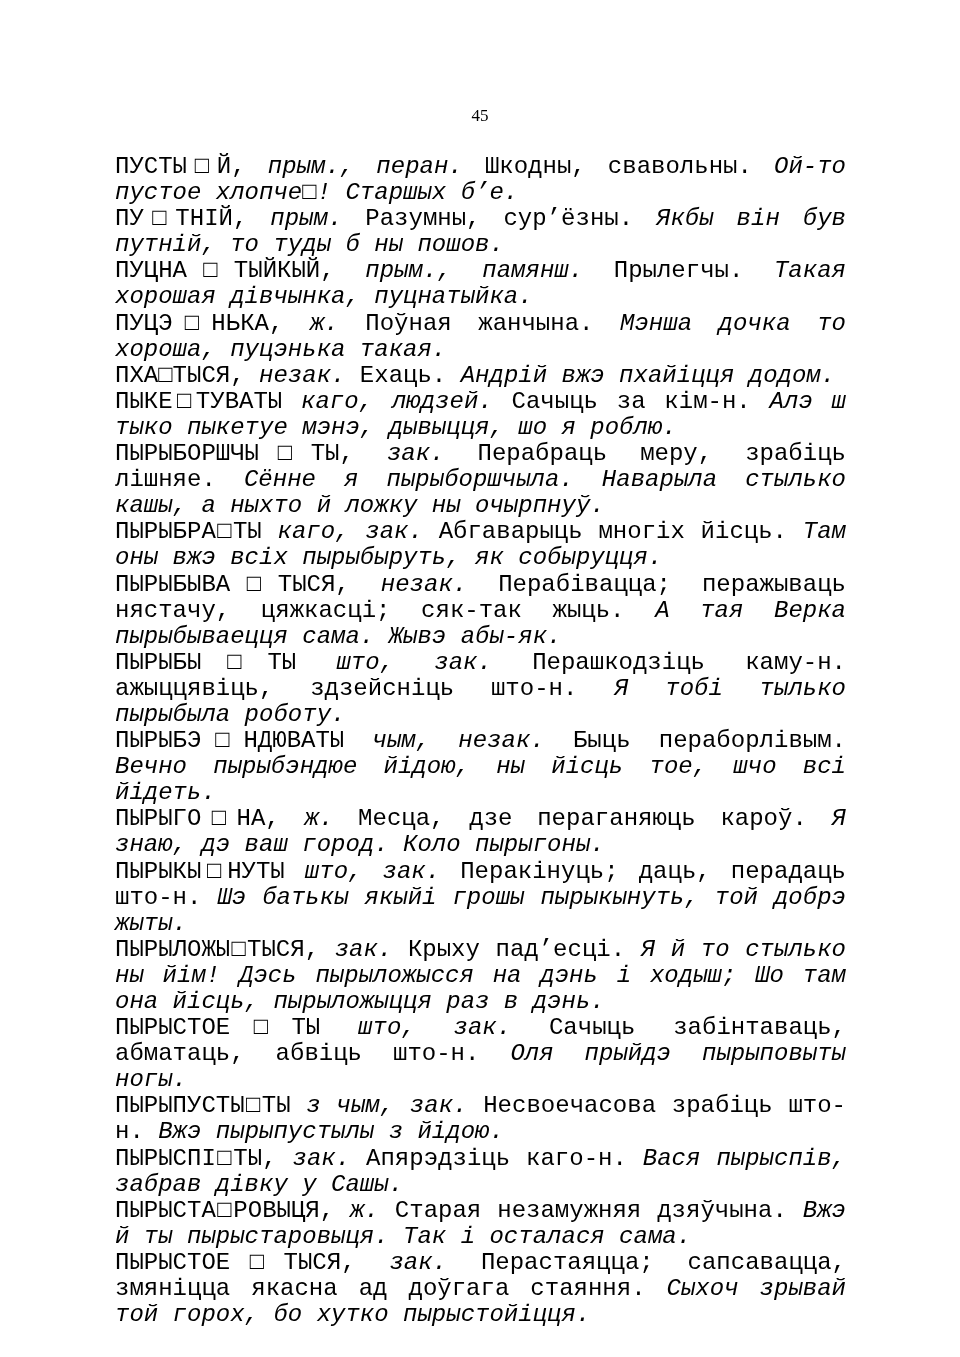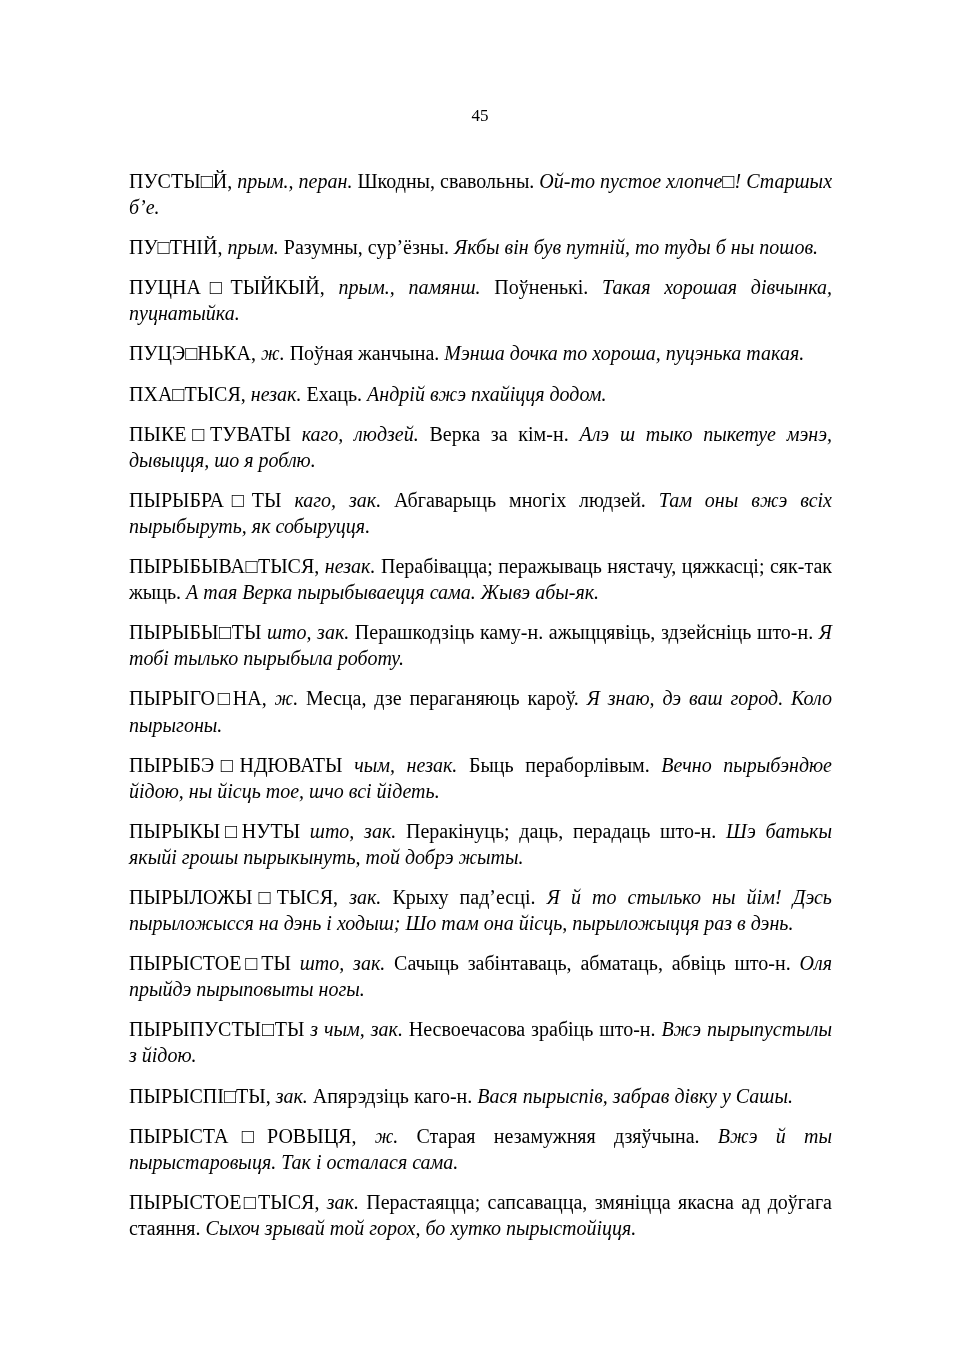--- a/index.html
+++ b/index.html
@@ -21,48 +21,50 @@
     text-align: center;
     font-size: 17px;
     line-height: 20px;
   }
   .content {
     position: absolute;
     top: 154px; left: 115px;
     width: 731px;
   }
   .entry {
-    margin: 14px; padding: 0;
-    font-size: 20px;
+    margin: 0; padding: 0;
+    font-size: 24px;
     line-height: 26.1px;
     text-align: justify;
     text-align-last: left;
+    font-family: Liberation Mono, monospace;
   }
   .seg-head { font-style: normal; }
   .seg-def  { font-style: normal; }
   .seg-gram { font-style: italic; }
   .seg-ex   { font-style: italic; }
 </style>
 </head>
 <body>
 
 <div class="page">
   <div class="page-number">45</div>
   <div class="content">
       <p class="entry"><span class="seg-head">ПУСТЫ□Й, </span><span class="seg-gram">прым., перан. </span><span class="seg-def">Шкодны, свавольны. </span><span class="seg-ex">Ой-то пустое хлопче□! Старшых б’е.</span></p>
       <p class="entry"><span class="seg-head">ПУ□ТНІЙ, </span><span class="seg-gram">прым. </span><span class="seg-def">Разумны, сур’ёзны. </span><span class="seg-ex">Якбы він був путній, то туды б ны пошов.</span></p>
-      <p class="entry"><span class="seg-head">ПУЦНА□ТЫЙКЫЙ, </span><span class="seg-gram">прым., памянш. </span><span class="seg-def">Поўненькі. </span><span class="seg-ex">Такая хорошая дівчынка, пуцнатыйка.</span></p>
+      <p class="entry"><span class="seg-head">ПУЦНА□ТЫЙКЫЙ, </span><span class="seg-gram">прым., памянш. </span><span class="seg-def">Прылегчы. </span><span class="seg-ex">Такая хорошая дівчынка, пуцнатыйка.</span></p>
       <p class="entry"><span class="seg-head">ПУЦЭ□НЬКА, </span><span class="seg-gram">ж. </span><span class="seg-def">Поўная жанчына. </span><span class="seg-ex">Мэнша дочка то хороша, пуцэнька такая.</span></p>
       <p class="entry"><span class="seg-head">ПХА□ТЫСЯ, </span><span class="seg-gram">незак. </span><span class="seg-def">Ехаць. </span><span class="seg-ex">Андрій вжэ пхайіцця додом.</span></p>
-      <p class="entry"><span class="seg-head">ПЫКЕ□ТУВАТЫ </span><span class="seg-gram">каго, людзей. </span><span class="seg-def">Верка за кім-н. </span><span class="seg-ex">Алэ ш тыко пыкетуе мэнэ, дывыцця, шо я роблю.</span></p>
-      <p class="entry"><span class="seg-head">ПЫРЫБРА□ТЫ </span><span class="seg-gram">каго, зак. </span><span class="seg-def">Абгаварыць многіх людзей. </span><span class="seg-ex">Там оны вжэ всіх пырыбыруть, як собыруцця.</span></p>
+      <p class="entry"><span class="seg-head">ПЫКЕ□ТУВАТЫ </span><span class="seg-gram">каго, людзей. </span><span class="seg-def">Сачыць за кім-н. </span><span class="seg-ex">Алэ ш тыко пыкетуе мэнэ, дывыцця, шо я роблю.</span></p>
+      <p class="entry"><span class="seg-head">ПЫРЫБОРШЧЫ□ТЫ, </span><span class="seg-gram">зак. </span><span class="seg-def">Перабраць меру, зрабіць лішняе. </span><span class="seg-ex">Сённе я пырыборшчыла. Наварыла стылько кашы, а ныхто й ложку ны очырпнуў.</span></p>
+      <p class="entry"><span class="seg-head">ПЫРЫБРА□ТЫ </span><span class="seg-gram">каго, зак. </span><span class="seg-def">Абгаварыць многіх йісць. </span><span class="seg-ex">Там оны вжэ всіх пырыбыруть, як собыруцця.</span></p>
       <p class="entry"><span class="seg-head">ПЫРЫБЫВА□ТЫСЯ, </span><span class="seg-gram">незак. </span><span class="seg-def">Перабівацца; перажываць нястачу, цяжкасці; сяк-так жыць. </span><span class="seg-ex">А тая Верка пырыбываецця сама. Жывэ абы-як.</span></p>
       <p class="entry"><span class="seg-head">ПЫРЫБЫ□ТЫ </span><span class="seg-gram">што, зак. </span><span class="seg-def">Перашкодзіць каму-н. ажыццявіць, здзейсніць што-н. </span><span class="seg-ex">Я тобі тылько пырыбыла роботу.</span></p>
+      <p class="entry"><span class="seg-head">ПЫРЫБЭ□НДЮВАТЫ </span><span class="seg-gram">чым, незак. </span><span class="seg-def">Быць пераборлівым. </span><span class="seg-ex">Вечно пырыбэндюе йідою, ны йісць тое, шчо всі йідеть.</span></p>
       <p class="entry"><span class="seg-head">ПЫРЫГО□НА, </span><span class="seg-gram">ж. </span><span class="seg-def">Месца, дзе пераганяюць кароў. </span><span class="seg-ex">Я знаю, дэ ваш город. Коло пырыгоны.</span></p>
-      <p class="entry"><span class="seg-head">ПЫРЫБЭ□НДЮВАТЫ </span><span class="seg-gram">чым, незак. </span><span class="seg-def">Быць пераборлівым. </span><span class="seg-ex">Вечно пырыбэндюе йідою, ны йісць тое, шчо всі йідеть.</span></p>
       <p class="entry"><span class="seg-head">ПЫРЫКЫ□НУТЫ </span><span class="seg-gram">што, зак. </span><span class="seg-def">Перакінуць; даць, перадаць што-н. </span><span class="seg-ex">Шэ батькы якыйі грошы пырыкынуть, той добрэ жыты.</span></p>
       <p class="entry"><span class="seg-head">ПЫРЫЛОЖЫ□ТЫСЯ, </span><span class="seg-gram">зак. </span><span class="seg-def">Крыху пад’есці. </span><span class="seg-ex">Я й то стылько ны йім! Дэсь пырыложысся на дэнь і ходыш; Шо там она йісць, пырыложыцця раз в дэнь.</span></p>
       <p class="entry"><span class="seg-head">ПЫРЫСТОЕ□ТЫ </span><span class="seg-gram">што, зак. </span><span class="seg-def">Сачыць забінтаваць, абматаць, абвіць што-н. </span><span class="seg-ex">Оля прыйдэ пырыповыты ногы.</span></p>
       <p class="entry"><span class="seg-head">ПЫРЫПУСТЫ□ТЫ </span><span class="seg-gram">з чым, зак. </span><span class="seg-def">Несвоечасова зрабіць што-н. </span><span class="seg-ex">Вжэ пырыпустылы з йідою.</span></p>
       <p class="entry"><span class="seg-head">ПЫРЫСПІ□ТЫ, </span><span class="seg-gram">зак. </span><span class="seg-def">Апярэдзіць каго-н. </span><span class="seg-ex">Вася пырыспів, забрав дівку у Сашы.</span></p>
       <p class="entry"><span class="seg-head">ПЫРЫСТА□РОВЫЦЯ, </span><span class="seg-gram">ж. </span><span class="seg-def">Старая незамужняя дзяўчына. </span><span class="seg-ex">Вжэ й ты пырыстаровыця. Так і осталася сама.</span></p>
       <p class="entry"><span class="seg-head">ПЫРЫСТОЕ□ТЫСЯ, </span><span class="seg-gram">зак. </span><span class="seg-def">Перастаяцца; сапсавацца, змяніцца якасна ад доўгага стаяння. </span><span class="seg-ex">Сыхоч зрывай той горох, бо хутко пырыстойіцця.</span></p>
     </div>
 </div>
 

